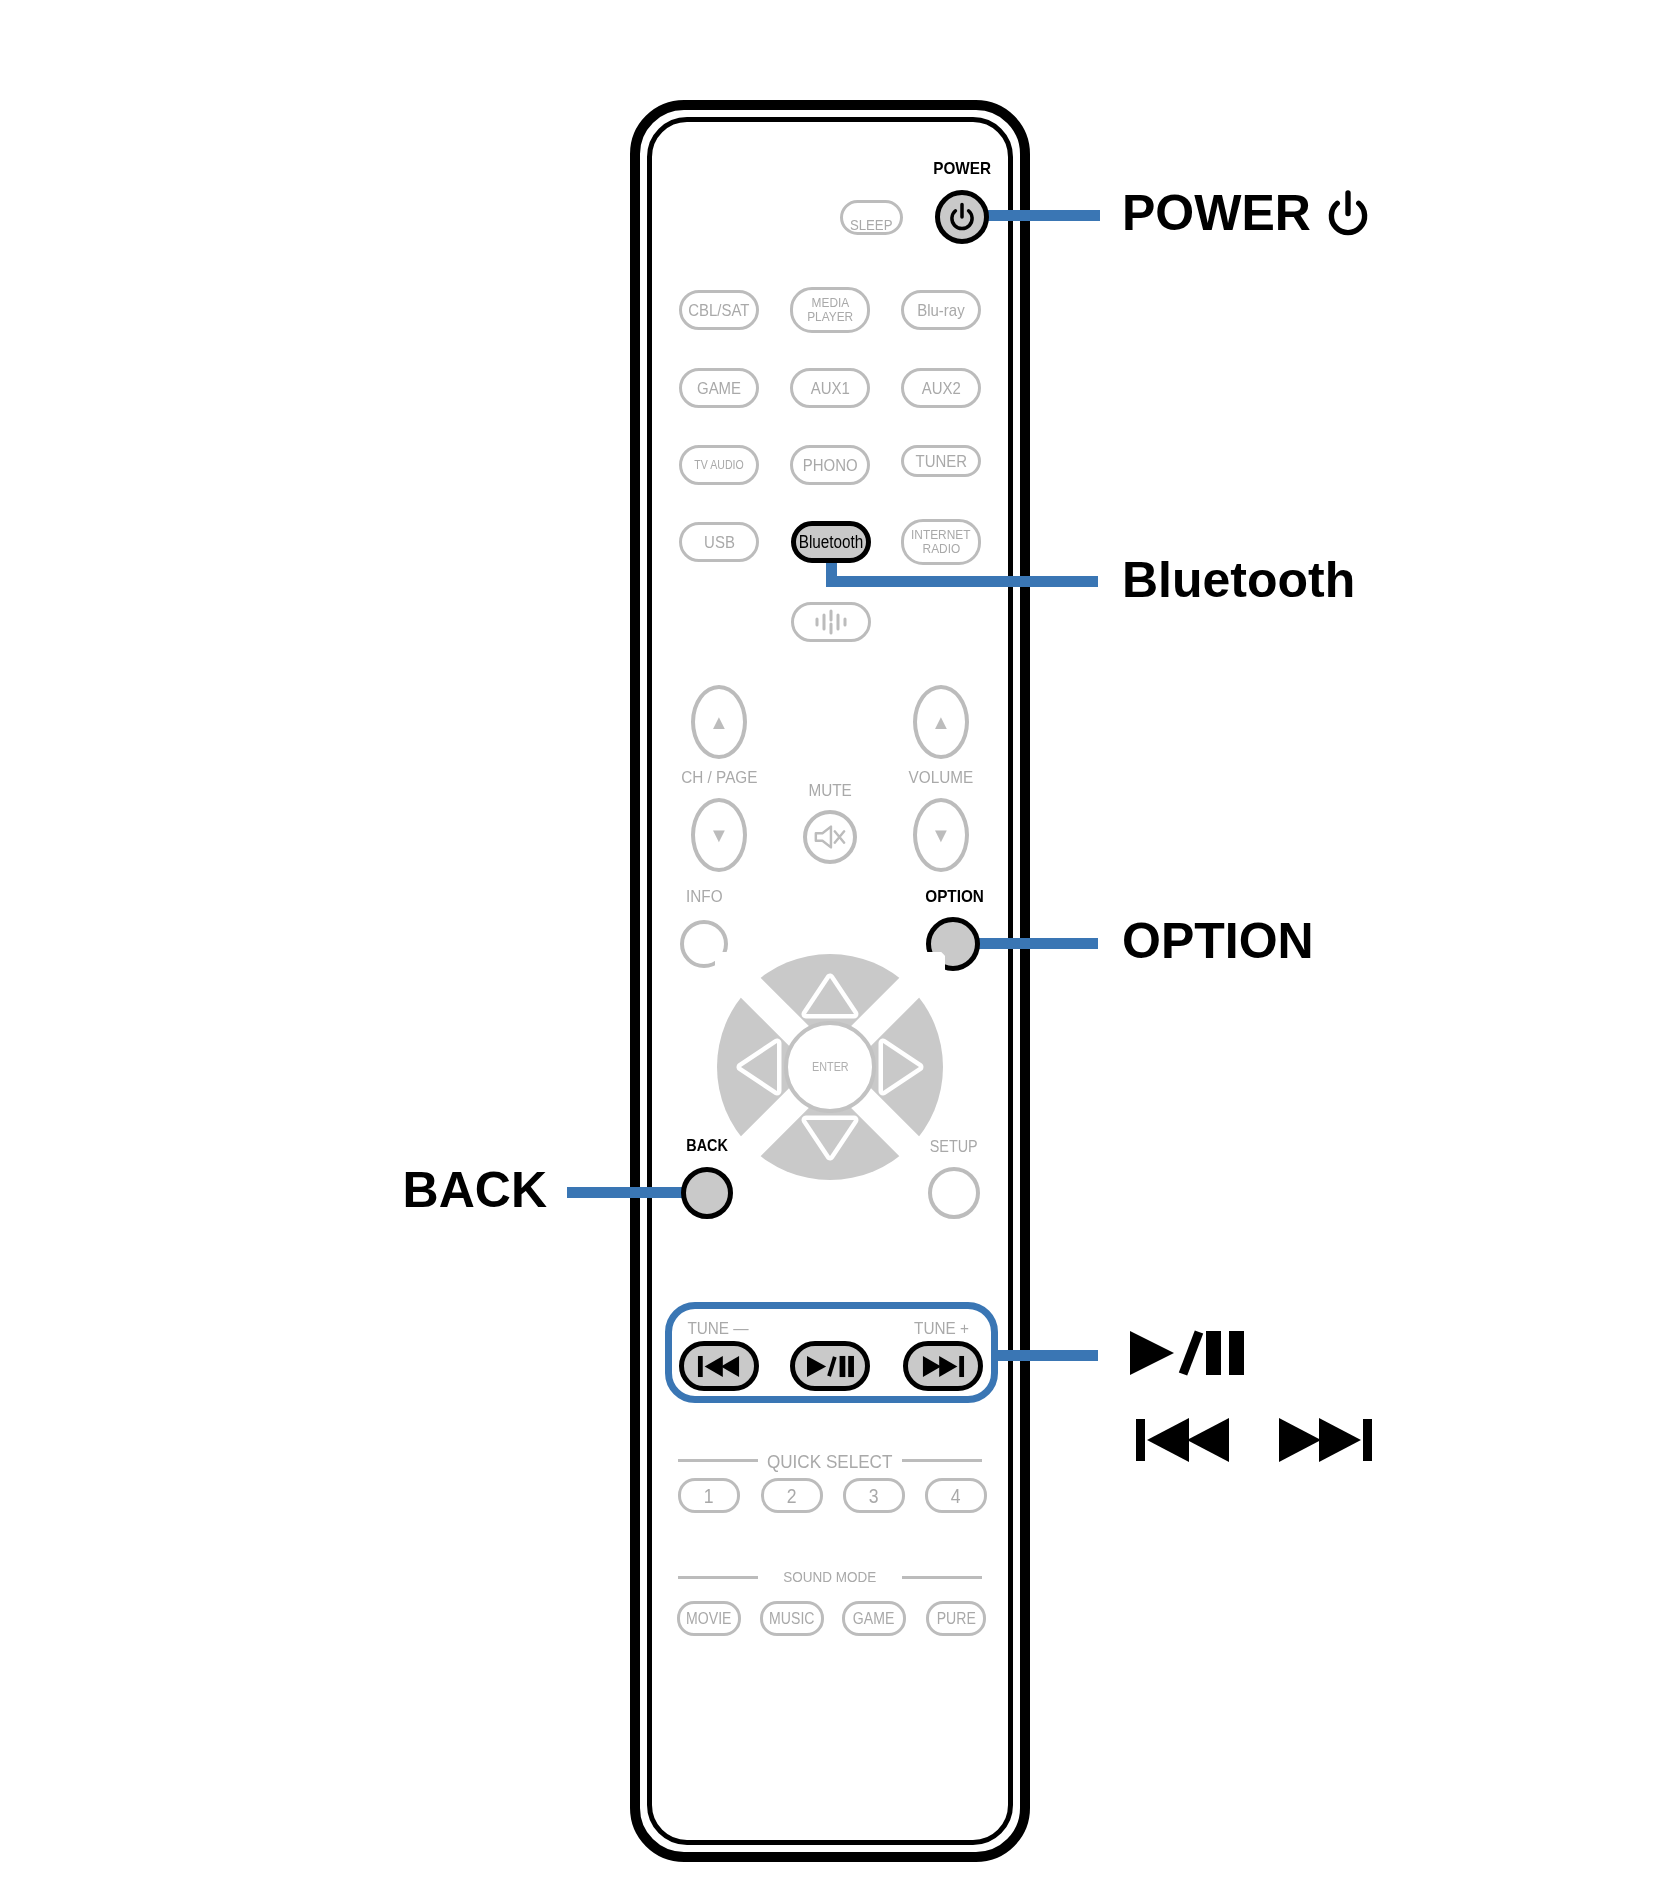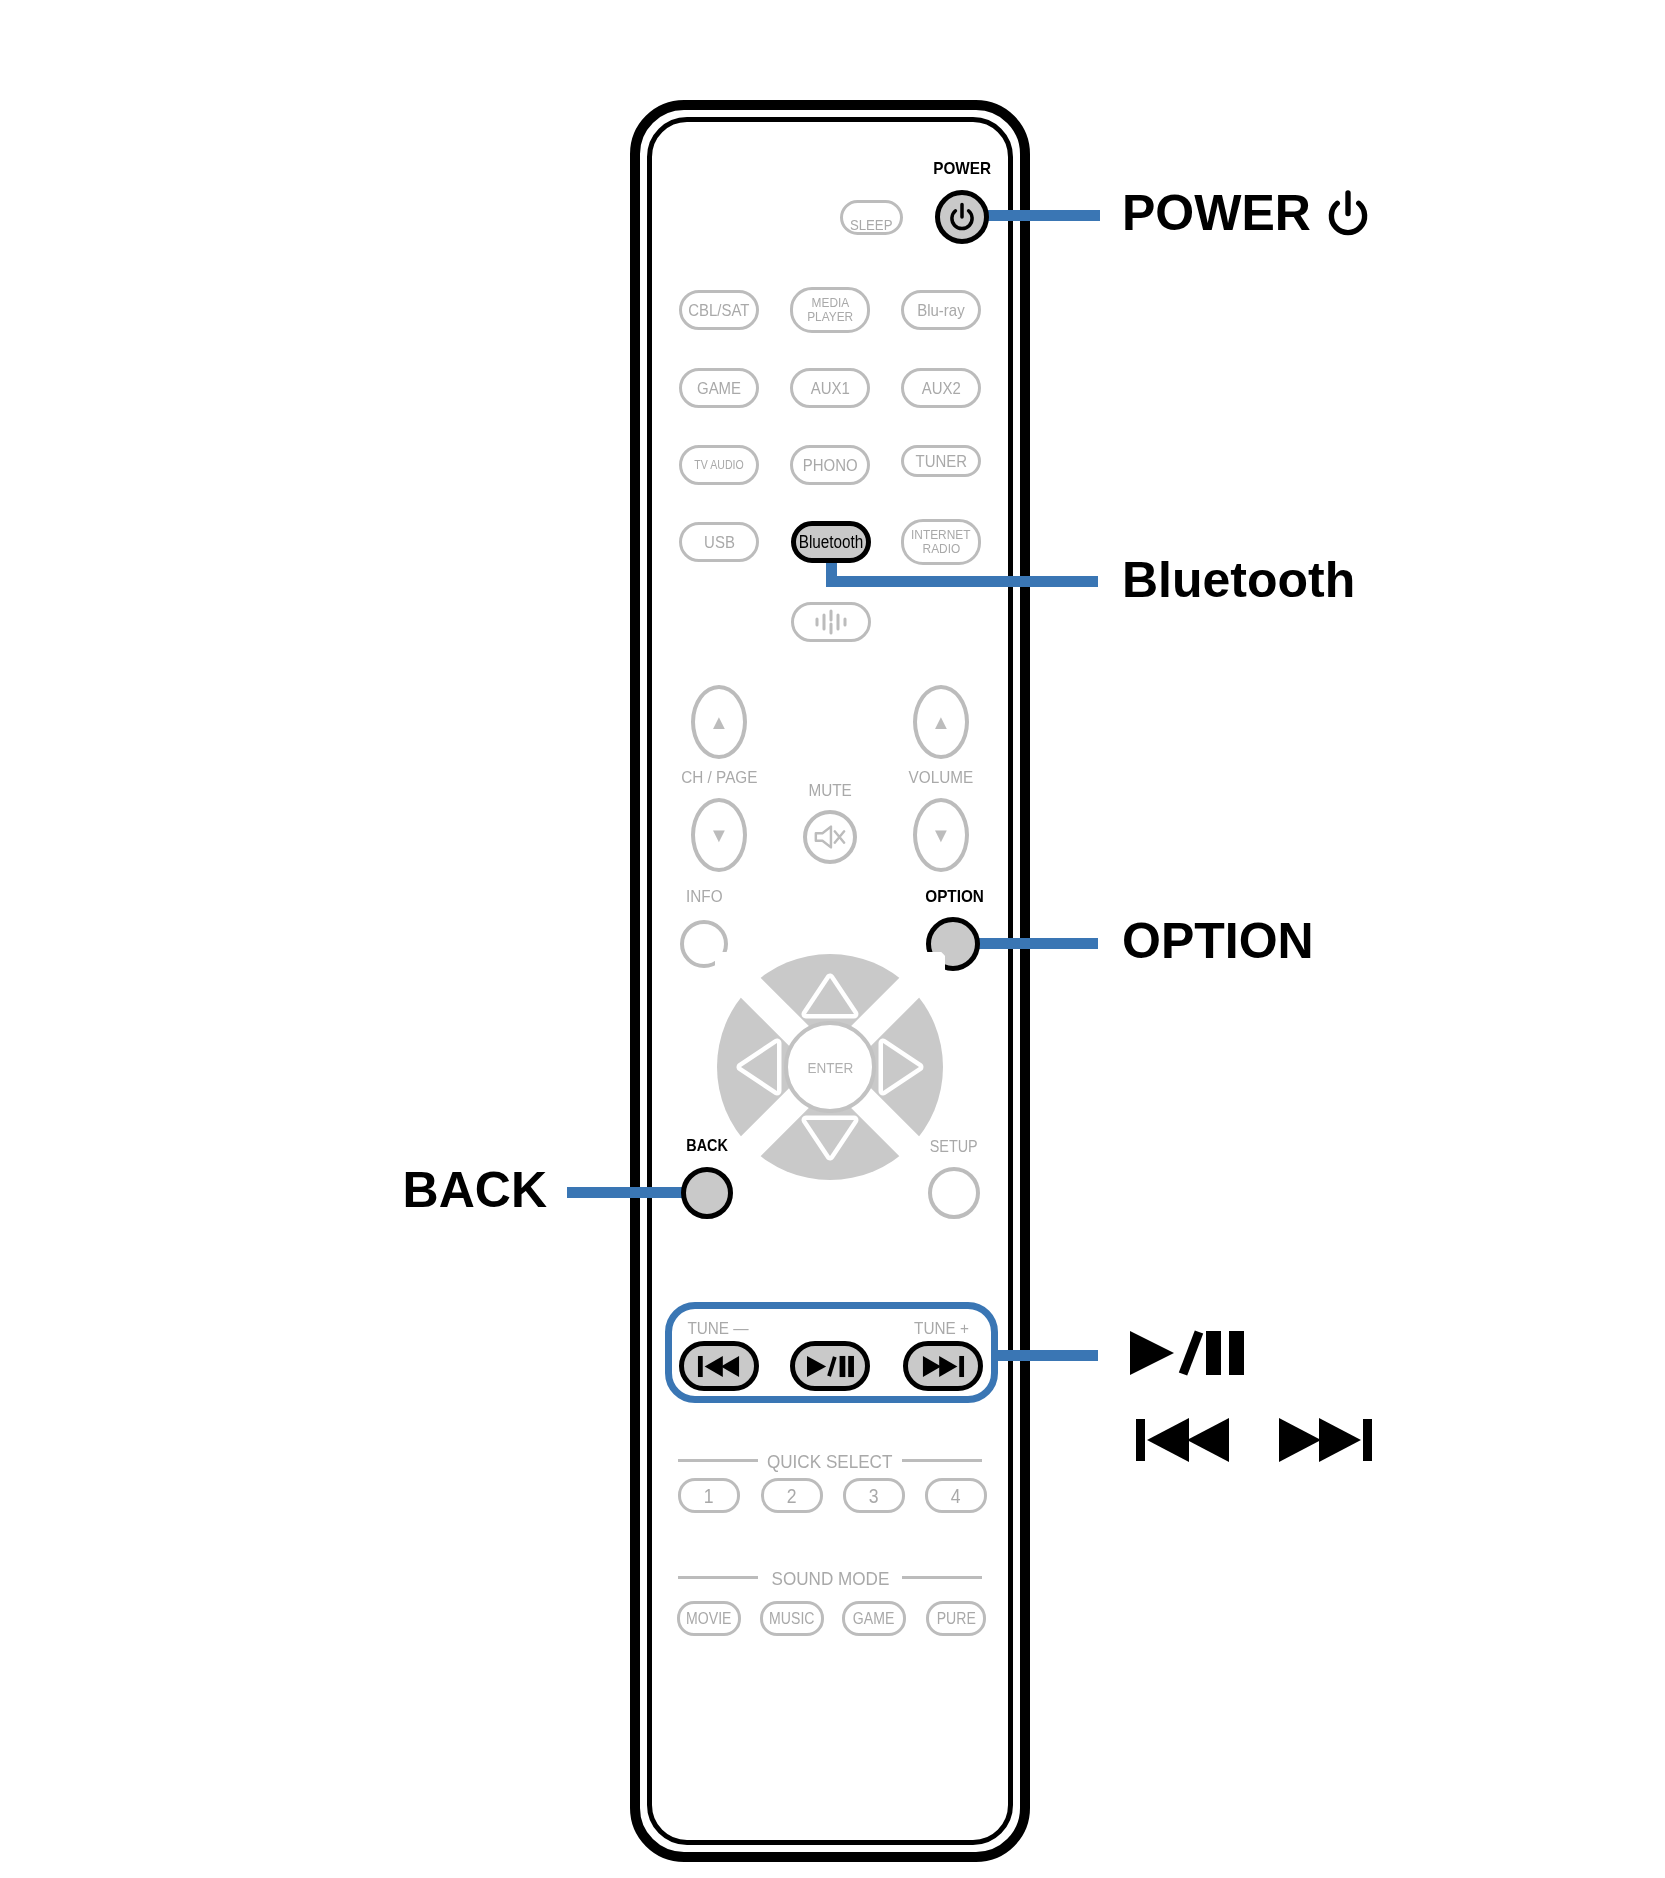--- a/index.html
+++ b/index.html
@@ -161,21 +161,21 @@
     <rect x="-45" y="101" width="320" height="28" fill="#fff" transform="rotate(45 115 115)"></rect>
     <rect x="-45" y="101" width="320" height="28" fill="#fff" transform="rotate(-45 115 115)"></rect>
     <g fill="#c9c9c9" stroke="#fff" stroke-width="9" paint-order="stroke" stroke-linejoin="round">
       <polygon points="115,26 91,62 139,62"></polygon>
       <polygon points="115,204 91,168 139,168"></polygon>
       <polygon points="26,115 62,91 62,139"></polygon>
       <polygon points="204,115 168,91 168,139"></polygon>
     </g>
   </svg>
   <div class="ocirc" style="left:784px; top:1021px; width:92px; height:92px; border-color:#c2c2c2;">
-    <span class="lbl" style="position:static; font-size:15px; color:#b0b0b0;"><span class="cx">ENTER</span></span>
+    <span class="lbl" style="position:static; font-size:12px; color:#b0b0b0;"><span class="cx">ENTER</span></span>
   </div>
 
   <div class="lblk" style="left:647px; top:1138px; width:120px; font-size:16px;"><span class="cx">BACK</span></div>
   <div class="gbtn" style="left:681px; top:1167px; width:52px; height:52px; border-radius:50%;"></div>
 
   <div class="lbl" style="left:894px; top:1139px; width:120px; font-size:16px;"><span class="cx">SETUP</span></div>
   <div class="ocirc" style="left:928px; top:1167px; width:52px; height:52px;"></div>
 
   <div class="bord" style="left:665px; top:1302px; width:333px; height:101px; border:7px solid #3a76b4; border-radius:30px;"></div>
 
@@ -222,21 +222,21 @@
       <span class="cx">2</span>
     </div>
   <div class="pill" style="left:843px; top:1478px; width:62px; height:35px; border-radius:17px; font-size:20px;">
       <span class="cx">3</span>
     </div>
   <div class="pill" style="left:925px; top:1478px; width:62px; height:35px; border-radius:17px; font-size:20px;">
       <span class="cx">4</span>
     </div>
 
   <div class="hdrline" style="left:678px; top:1576px; width:80px;"></div>
-  <div class="lbl" style="left:745px; top:1569px; width:170px; font-size:19px;"><span class="cx">SOUND MODE</span></div>
+  <div class="lbl" style="left:745px; top:1569px; width:170px; font-size:15px;"><span class="cx">SOUND MODE</span></div>
   <div class="hdrline" style="left:902px; top:1576px; width:80px;"></div>
 
   <div class="pill" style="left:677px; top:1601px; width:64px; height:35px; border-radius:17px; font-size:16px;">
       <span class="cx">MOVIE</span>
     </div>
   <div class="pill" style="left:760px; top:1601px; width:64px; height:35px; border-radius:17px; font-size:16px;">
       <span class="cx">MUSIC</span>
     </div>
   <div class="pill" style="left:842px; top:1601px; width:64px; height:35px; border-radius:17px; font-size:16px;">
       <span class="cx">GAME</span>

